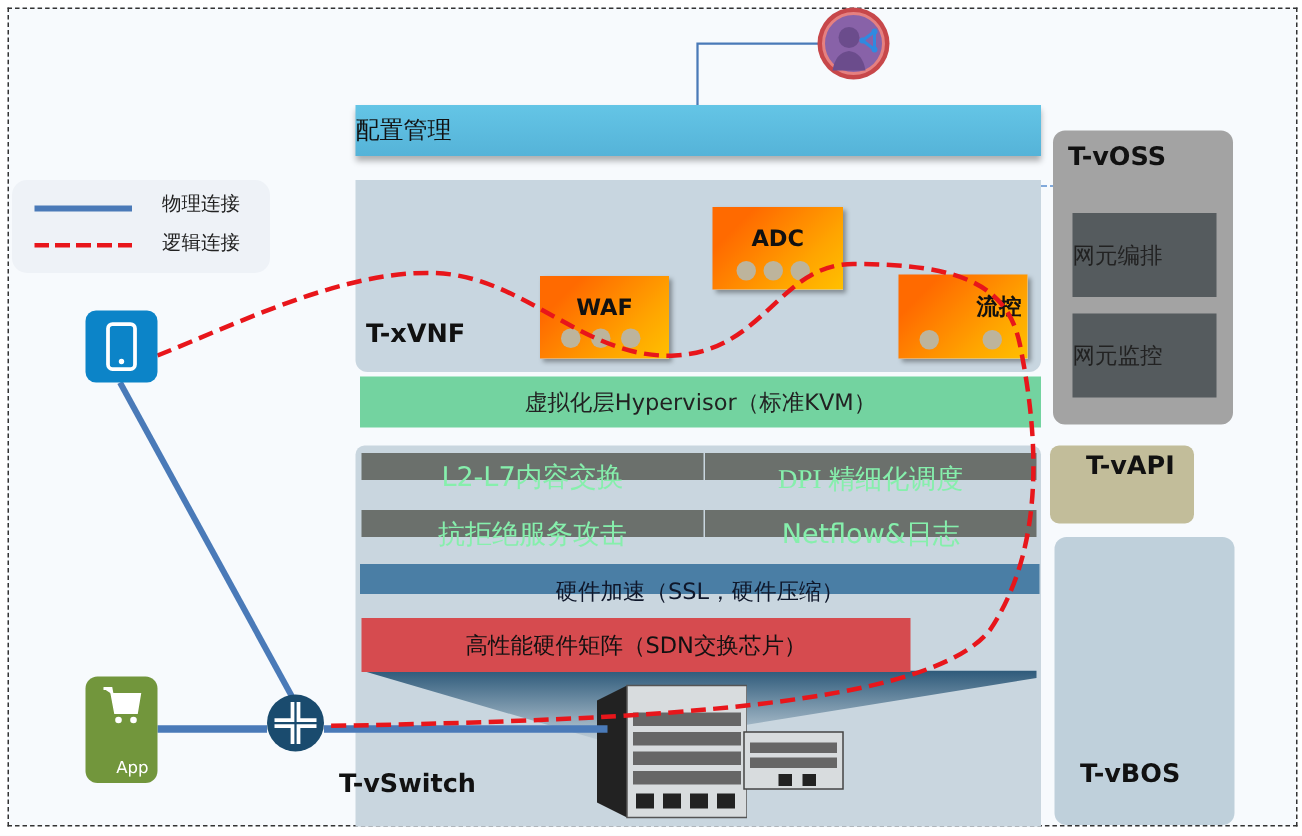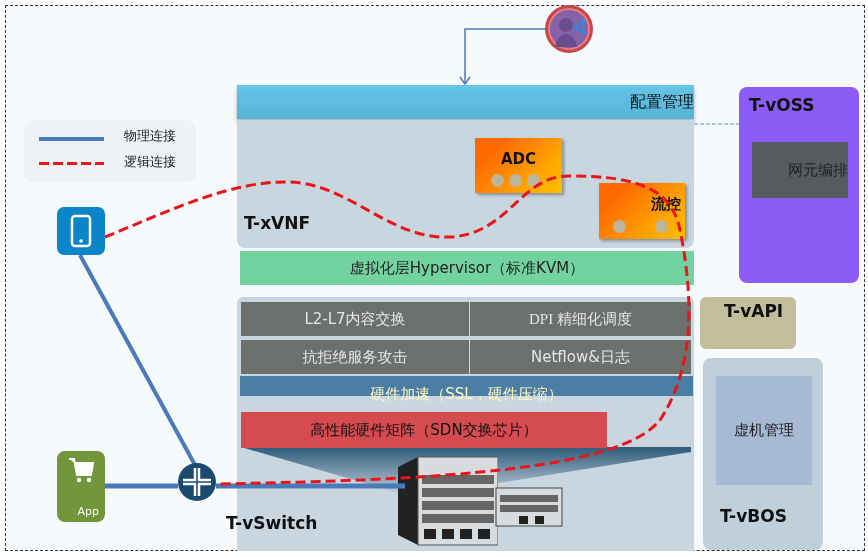--- a/index.html
+++ b/index.html
@@ -1,33 +1,33 @@
 <!DOCTYPE html>
 <html><head>
 <meta charset="utf-8">
 <style>
   * { box-sizing: border-box; margin: 0; padding: 0; }
   body { width: 868px; height: 557px; background: #fff; font-family: "DejaVu Sans", "Liberation Sans", sans-serif; position: relative; overflow: hidden; }
   .frame { position: absolute; left: 5px; top: 5px; width: 860px; height: 546px; border: 1.5px dashed #333; background: #f7fafd; }
   .abs { position: absolute; }
-  .legend { left: 24px; top: 120px; width: 172px; height: 62px; background: #eef2f7; border-radius: 10px; }
+  .legend { left: 8px; top: 120px; width: 172px; height: 62px; background: #eef2f7; border-radius: 10px; }
   .legend-line { position: absolute; left: 15px; width: 65px; height: 4px; }
   .legend-text { position: absolute; left: 100px; font-size: 13px; color: #222; }
-  .config-bar { left: 237px; top: 85px; width: 457px; height: 34px; background: linear-gradient(#64c5e6, #55b3d8); color: #111; font-size: 16px; text-align: right; line-height: 34px; box-shadow: 0 3px 4px rgba(0,0,0,.3); }
+  .config-bar { left: 237px; top: 70px; width: 457px; height: 34px; background: linear-gradient(#64c5e6, #55b3d8); color: #111; font-size: 16px; text-align: left; line-height: 34px; box-shadow: 0 3px 4px rgba(0,0,0,.3); }
   .vnf-panel { left: 237px; top: 120px; width: 457px; height: 128px; background: #c8d6e0; border-radius: 0 0 8px 8px; }
   .vnf-box { position: absolute; background: linear-gradient(135deg, #ff6a00 20%, #ffa400 70%, #ffc000); box-shadow: 2px 2px 3px rgba(0,0,0,.35); color: #111; font-weight: bold; font-size: 15px; text-align: center; }
   .dot { position: absolute; width: 13px; height: 13px; border-radius: 50%; background: #bdb49c; }
   .hyper { left: 240px; top: 251px; width: 454px; height: 34px; background: #73d3a0; font-size: 15px; color: #222; text-align: center; line-height: 34px; }
   .sw-panel { left: 237px; top: 297px; width: 457px; height: 254px; background: #c9d6df; border-radius: 6px 6px 0 0; }
-  .grid-cell { position: absolute; background: #6b706c; color: #e5e5e5; font-size: 15px; text-align: center; line-height: 34px; height: 34px; }
-  .hw-accel { left: 240px; top: 376px; width: 453px; height: 20px; background: #4a7ea5; color: #fef9c3; font-size: 15px; text-align: center; line-height: 36px; }
+  .grid-cell { position: absolute; background: #6b706c; color: #86efac; font-size: 18px; text-align: center; line-height: 34px; height: 18px; }
+  .hw-accel { left: 240px; top: 376px; width: 453px; height: 20px; background: #4a7ea5; color: #0f172a; font-size: 15px; text-align: center; line-height: 36px; }
   .hw-matrix { left: 241px; top: 412px; width: 366px; height: 36px; background: #d64b4f; color: #111; font-size: 15px; text-align: center; line-height: 36px; }
   .label-bold { font-weight: bold; font-size: 17px; color: #111; }
-  .voss { left: 702px; top: 87px; width: 120px; height: 196px; background: #8b5cf6; border-radius: 8px; margin-left: 37px; }
-  .dark-box { position: absolute; background: #555b5e; color: #222; font-size: 15px; text-align: right; line-height: 56px; height: 56px; }
+  .voss { left: 702px; top: 87px; width: 120px; height: 196px; background: #a3a3a3; border-radius: 8px; }
+  .dark-box { position: absolute; background: #555b5e; color: #222; font-size: 15px; text-align: left; line-height: 56px; height: 56px; }
   .vapi { left: 700px; top: 297px; width: 96px; height: 52px; background: #c2bd9a; border-radius: 6px; }
   .vbos { left: 703px; top: 358px; width: 120px; height: 192px; background: #bfd0db; border-radius: 8px; }
   .vm-box { position: absolute; left: 13px; top: 18px; width: 96px; height: 109px; background: #a6bad4; color: #222; font-size: 15px; text-align: center; line-height: 109px; }
   .phone { left: 57px; top: 207px; width: 48px; height: 48px; background: #0c84c8; border-radius: 7px; }
   .app { left: 57px; top: 451px; width: 48px; height: 71px; background: #72963c; border-radius: 8px; }
   .router { left: 178px; top: 463px; width: 38px; height: 38px; border-radius: 50%; background: #1a4b6e; }
   .admin { left: 545px; top: 5px; width: 48px; height: 48px; border-radius: 50%; background: #c7474a; }
 </style>
 </head>
 <body>
@@ -55,20 +55,26 @@
     <path d="M30 22 L38 16 L38 28 Z" fill="none" stroke="#2f8ae0" stroke-width="2"></path>
     <circle cx="30" cy="22" r="2" fill="#2f8ae0"></circle>
       <circle cx="38" cy="16" r="2" fill="#2f8ae0"></circle>
       <circle cx="38" cy="28" r="2" fill="#2f8ae0"></circle>
   </svg>
 </div>
 
 <div class="abs config-bar">配置管理</div>
 
 <div class="abs vnf-panel">
+  <div class="vnf-box" style="left:123px;top:64px;width:86px;height:55px;">
+    <div style="margin-top:12px;">WAF</div>
+    <div class="dot" style="left:14px;top:35px;"></div>
+    <div class="dot" style="left:34px;top:35px;"></div>
+    <div class="dot" style="left:54px;top:35px;"></div>
+  </div>
   <div class="vnf-box" style="left:238px;top:18px;width:87px;height:55px;">
     <div style="margin-top:12px;">ADC</div>
     <div class="dot" style="left:16px;top:36px;"></div>
     <div class="dot" style="left:34px;top:36px;"></div>
     <div class="dot" style="left:52px;top:36px;"></div>
   </div>
   <div class="vnf-box" style="left:362px;top:63px;width:86px;height:56px;">
     <div style="margin-top:12px;padding-left:48px;">流控</div>
     <div class="dot" style="left:14px;top:37px;"></div>
     <div class="dot" style="left:56px;top:37px;"></div>
@@ -125,26 +131,26 @@
     <g fill="#222">
         <rect x="24" y="29" width="9" height="8"></rect>
         <rect x="40" y="29" width="9" height="8"></rect>
       </g>
   </svg>
 </div>
 
 <div class="abs voss">
   <div class="abs label-bold" style="left:10px;top:8px;">T-vOSS</div>
   <div class="dark-box" style="left:13px;top:55px;width:96px;">网元编排</div>
+  <div class="dark-box" style="left:13px;top:122px;width:96px;">网元监控</div>
 </div>
 <div class="abs vapi">
   <div class="abs label-bold" style="left:24px;top:4px;">T-vAPI</div>
 </div>
 <div class="abs vbos">
-  <div class="vm-box">虚机管理</div>
   <div class="abs label-bold" style="left:17px;top:148px;">T-vBOS</div>
 </div>
 
 <svg class="abs" style="left:0;top:0;width:868px;height:557px;pointer-events:none;">
   <line x1="80" y1="255" x2="195" y2="465" stroke="#4a7ab8" stroke-width="4"></line>
   <line x1="105" y1="486" x2="178" y2="486" stroke="#4a7ab8" stroke-width="5"></line>
   <line x1="216" y1="486" x2="405" y2="486" stroke="#4a7ab8" stroke-width="5"></line>
   <path d="M105,237 C160,215 230,180 290,182 C350,184 390,240 450,237 C510,234 520,175 570,176 C640,176 672,190 680,230 C690,280 700,360 660,420 C620,470 440,480 216,484" fill="none" stroke="#e8161b" stroke-width="3" stroke-dasharray="10,5"></path>
 </svg>
 

